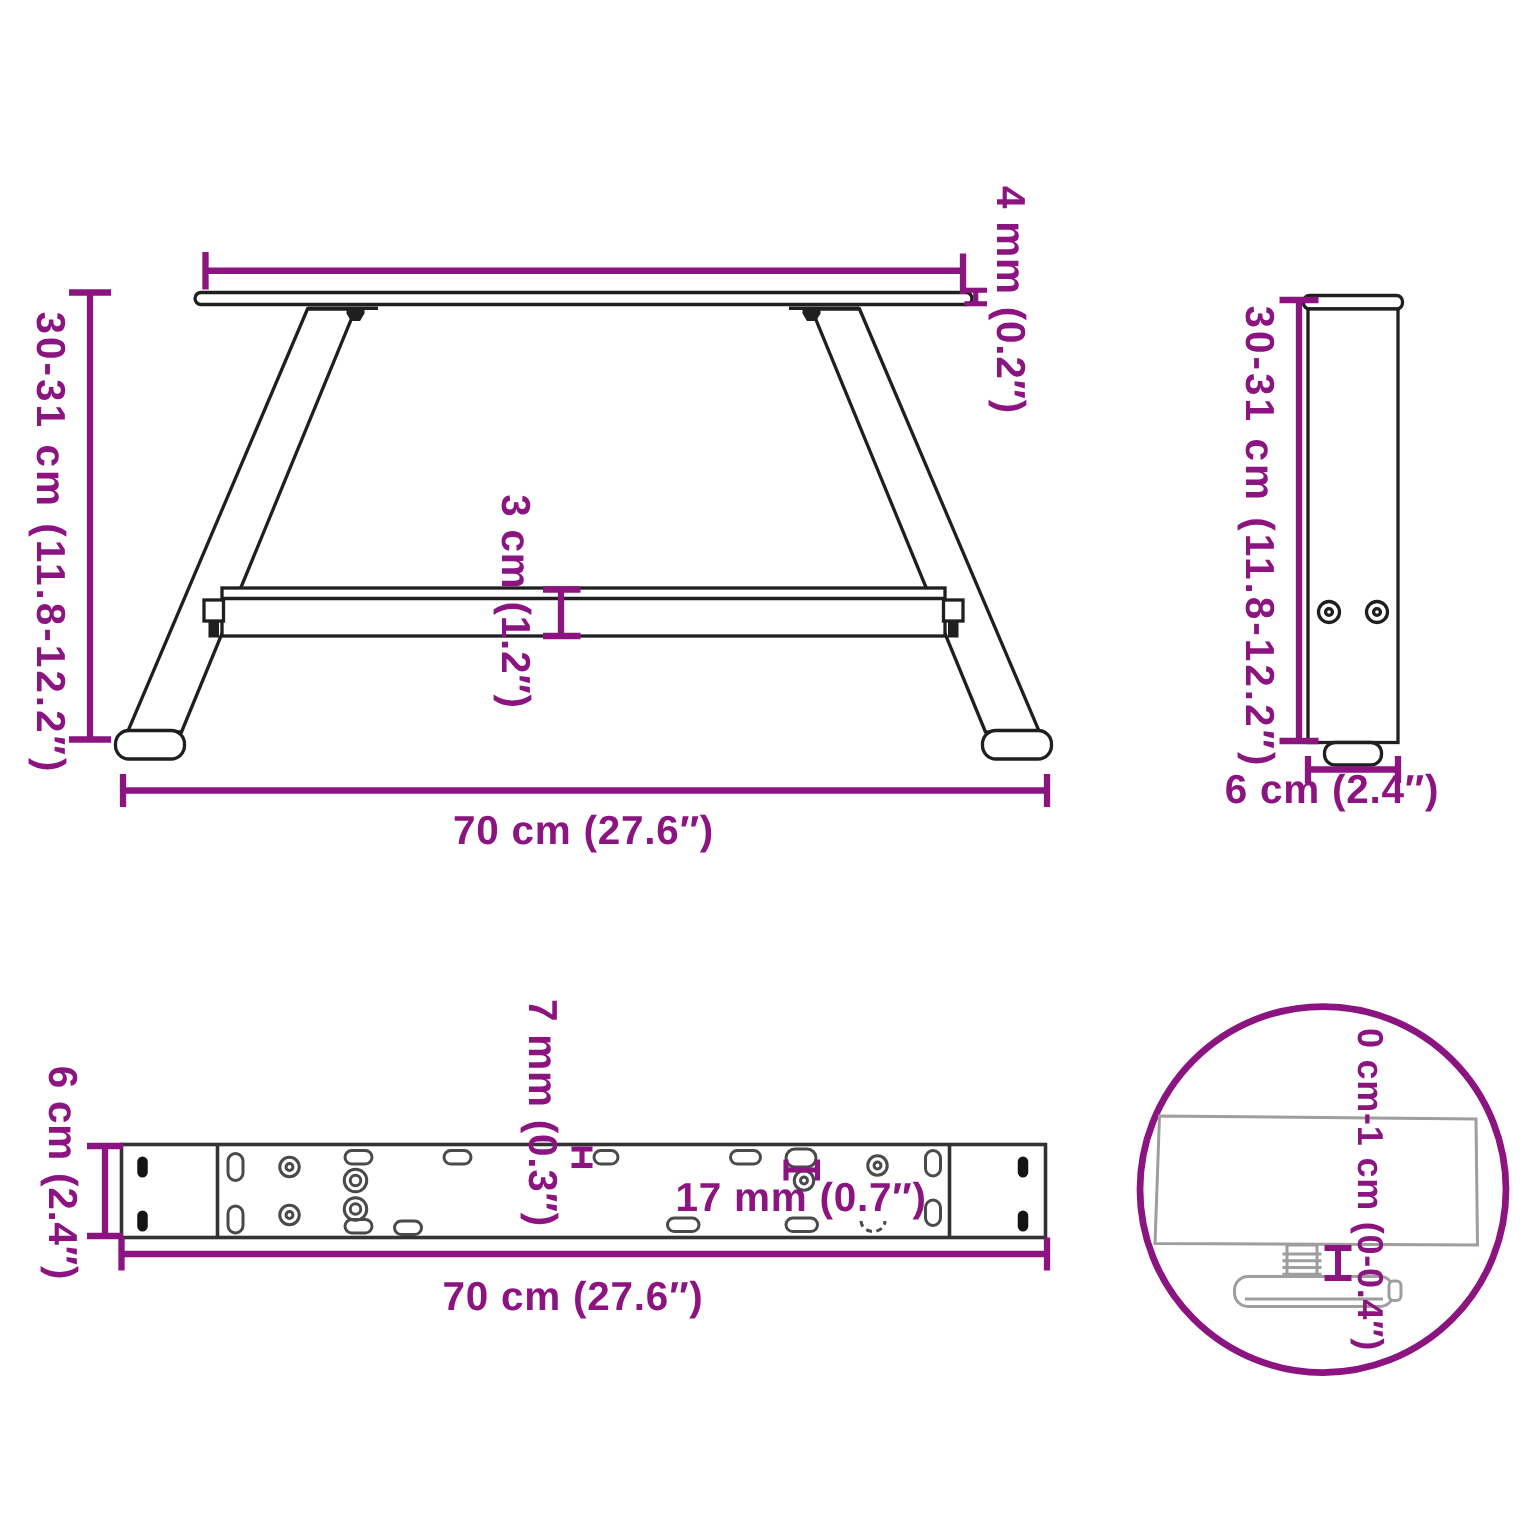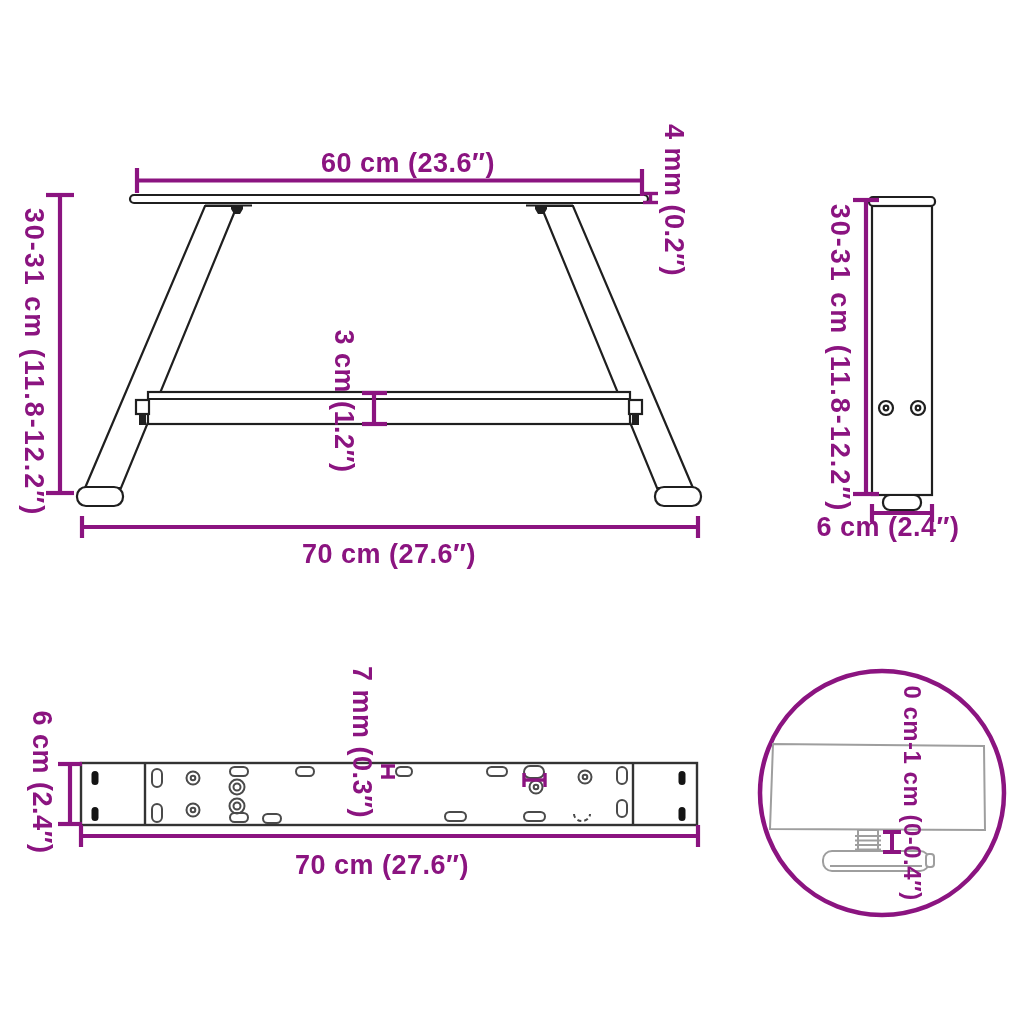--- a/index.html
+++ b/index.html
@@ -171,36 +171,36 @@
         <rect x="926" y="854" width="8" height="13" rx="3"></rect>
       </g>
       <g stroke="#8B1480" stroke-width="4" fill="none">
         <line x1="892" y1="832" x2="892" y2="852"></line>
         <line x1="883" y1="832" x2="901" y2="832"></line>
         <line x1="883" y1="852" x2="901" y2="852"></line>
       </g>
     </g>
   </svg>
 
-  <div class="label" style="left:408px;top:163px">60 cm (23.6″)</div>
 
   <div class="label v ls2" style="left:33px;top:362px">30-31 cm (11.8-12.2″)</div>
 
   <div class="label v" style="left:673px;top:200px">4 mm (0.2″)</div>
 
   <div class="label v" style="left:343px;top:401px">3 cm (1.2″)</div>
 
   <div class="label" style="left:389px;top:554px">70 cm (27.6″)</div>
 
   <div class="label v ls2" style="left:839px;top:358px">30-31 cm (11.8-12.2″)</div>
 
   <div class="label" style="left:888px;top:527px">6 cm (2.4″)</div>
 
   <div class="label v" style="left:41px;top:782px">6 cm (2.4″)</div>
 
   <div class="label v" style="left:361px;top:742px">7 mm (0.3″)</div>
 
+  <div class="label" style="left:534px;top:799px">17 mm (0.7″)</div>
 
   <div class="label" style="left:382px;top:865px">70 cm (27.6″)</div>
 
   <div class="label v small" style="left:912px;top:793px">0 cm-1 cm (0-0.4″)</div>
 
 </div>
 
 </body></html>

